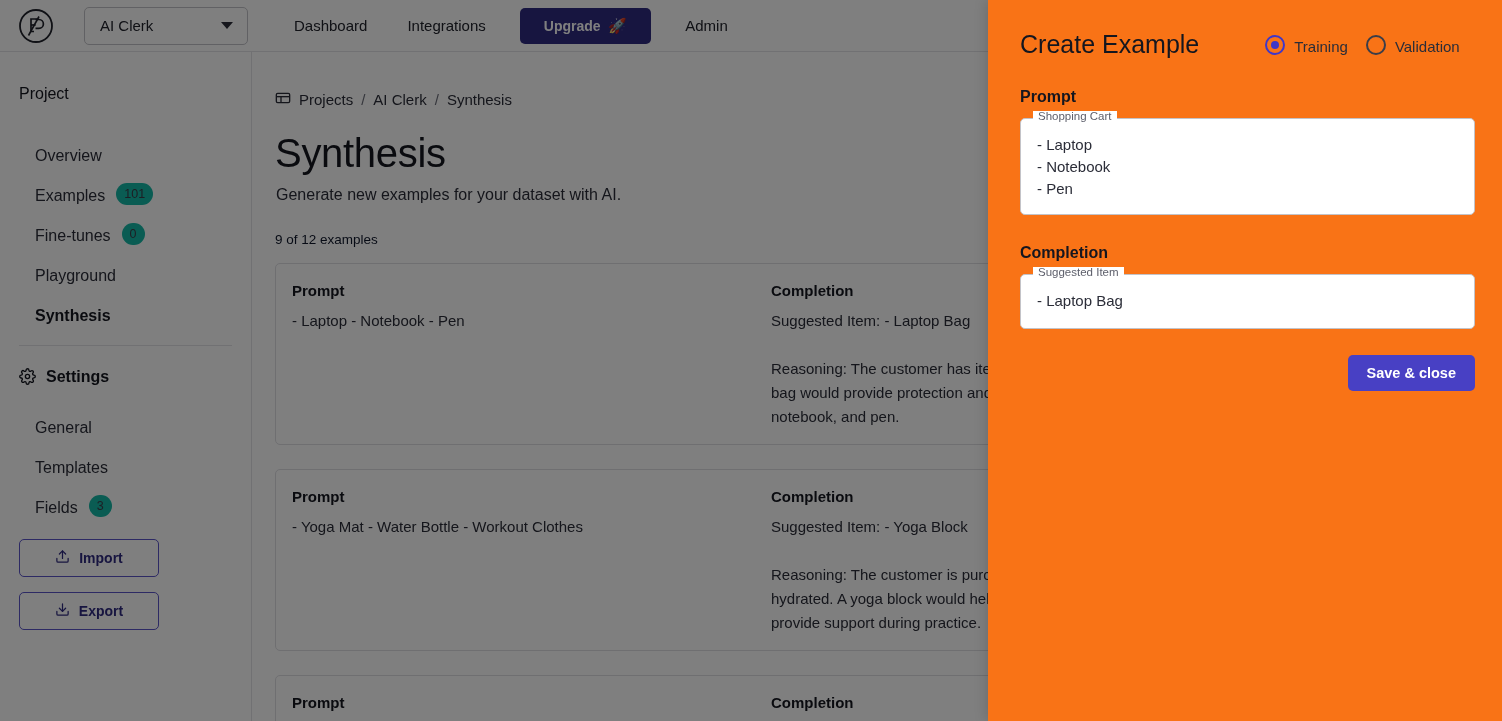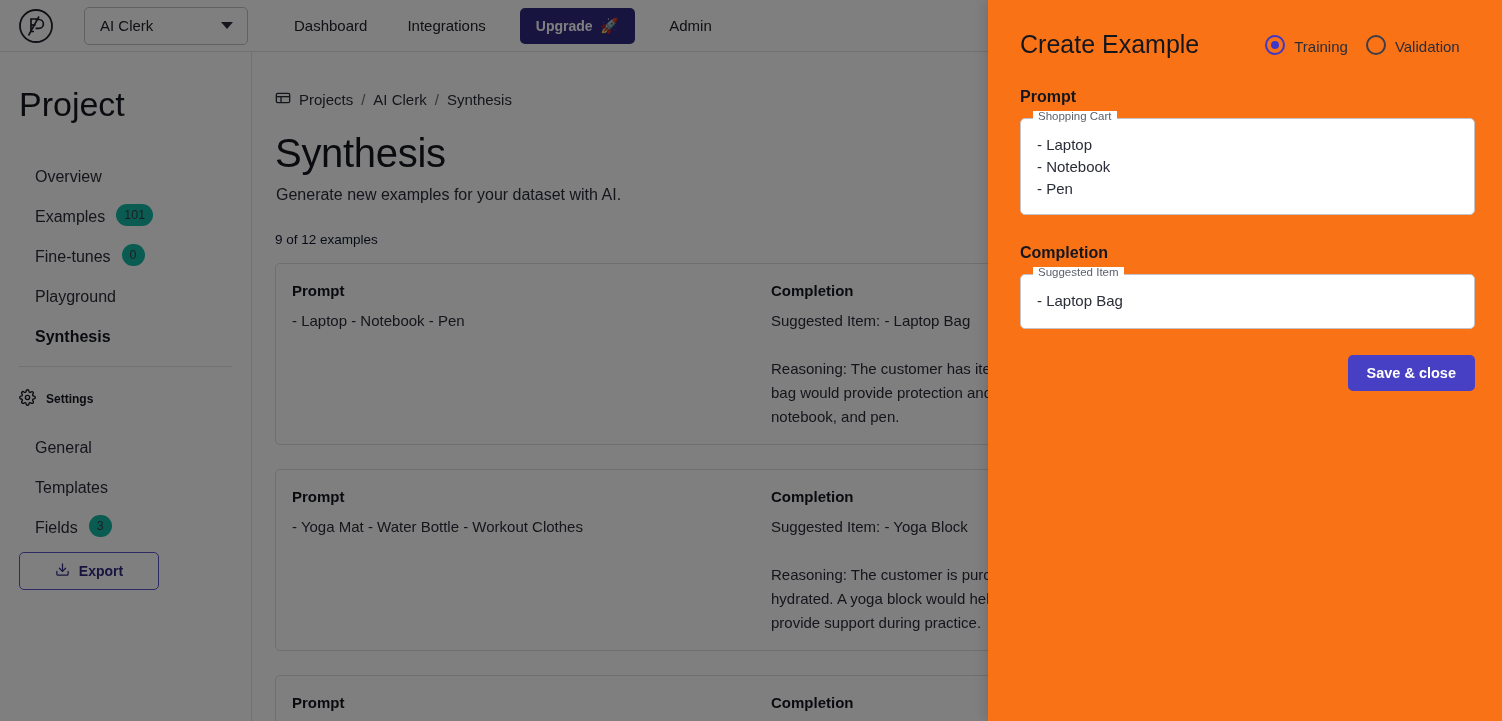--- a/index.html
+++ b/index.html
@@ -27,46 +27,46 @@
   }
   .proj-select .pname{font-size:15px;color:#20222b;margin-left:15px;flex:1;}
   .caret{
     width:0;height:0;border-left:6px solid transparent;border-right:6px solid transparent;
     border-top:7px solid #2b2d38;margin-right:14px;
   }
   .navlinks{display:flex;align-items:center;margin-left:26px;gap:0;}
   .navlink{font-size:15px;color:#20222b;padding:0 20px;height:52px;display:flex;align-items:center;}
   .upgrade{
     background:#2f2a80;color:#fff;font-size:14px;font-weight:700;border:none;border-radius:5px;
-    height:36px;padding:0 16px;display:flex;align-items:center;gap:8px;margin:0 14px;cursor:pointer;
+    height:36px;padding:0 24px;display:flex;align-items:center;gap:8px;margin:0 14px;cursor:pointer;
     font-family:"Liberation Sans",sans-serif;
   }
   .rocket{font-size:15px;line-height:1;}
 
   
   .sidebar{
     position:absolute;left:0;top:52px;width:252px;height:669px;
     background:#ffffff;border-right:1px solid #e3e3e6;box-sizing:border-box;
   }
-  .sb-title{font-size:34px;color:#14161f;margin:33px 0 0 19px;font-weight:400;}
+  .sb-title{font-size:16px;color:#14161f;margin:33px 0 0 19px;font-weight:400;}
   .sb-list{margin-top:22px;}
   .sb-item{
     height:40px;display:flex;align-items:flex-end;padding-left:19px;font-size:16px;color:#2b2d38;
     gap:11px;cursor:pointer;margin-left:16px;
   }
   .sb-item.active{font-weight:700;color:#14161f;}
   .badge{
     background:#14b8a6;color:#3b3d49;border-radius:11px;min-width:20px;height:22px;
     display:inline-flex;align-items:center;justify-content:center;padding:0 8px;font-size:12.5px;
     box-sizing:border-box;
   }
   .sb-sep{height:1px;background:#e3e3e6;margin:20px 19px 0 19px;}
   .sb-settings{
-    display:flex;align-items:center;gap:10px;padding-left:19px;margin-top:22px;
-    font-size:12px;font-weight:700;color:#14161f;
+    display:flex;gap:10px;padding-left:19px;margin-top:22px;
+    font-size:16px;font-weight:700;color:#14161f;
   }
   .sb-btn{
     margin:0 0 0 19px;width:140px;height:38px;border:1px solid #5b54c9;border-radius:5px;
     background:#fff;color:#2f2a80;font-size:14px;font-weight:700;display:flex;align-items:center;
     justify-content:center;gap:9px;cursor:pointer;box-sizing:border-box;
     font-family:"Liberation Sans",sans-serif;
   }
   .sb-btn.first{margin-top:22px;}
   .sb-btn.second{margin-top:15px;}
 
@@ -202,20 +202,30 @@
       </div>
       <div class="sb-item">
         <span>Templates</span>
       </div>
       <div class="sb-item">
         <span>Fields</span>
         <span class="badge">3</span>
       </div>
     </div>
 
+    <button class="sb-btn first">
+      <span>
+        <svg width="15" height="15" viewBox="0 0 24 24" fill="none" stroke="#2f2a80" stroke-width="2" stroke-linecap="round" stroke-linejoin="round">
+          <path d="M21 15v4a2 2 0 0 1-2 2H5a2 2 0 0 1-2-2v-4"></path>
+            <polyline points="17 8 12 3 7 8"></polyline>
+            <line x1="12" y1="3" x2="12" y2="15"></line>
+        </svg>
+      </span>
+      <span>Import</span>
+    </button>
 
     <button class="sb-btn second">
       <span>
         <svg width="15" height="15" viewBox="0 0 24 24" fill="none" stroke="#2f2a80" stroke-width="2" stroke-linecap="round" stroke-linejoin="round">
           <path d="M21 15v4a2 2 0 0 1-2 2H5a2 2 0 0 1-2-2v-4"></path>
             <polyline points="7 10 12 15 17 10"></polyline>
             <line x1="12" y1="15" x2="12" y2="3"></line>
         </svg>
       </span>
       <span>Export</span>

